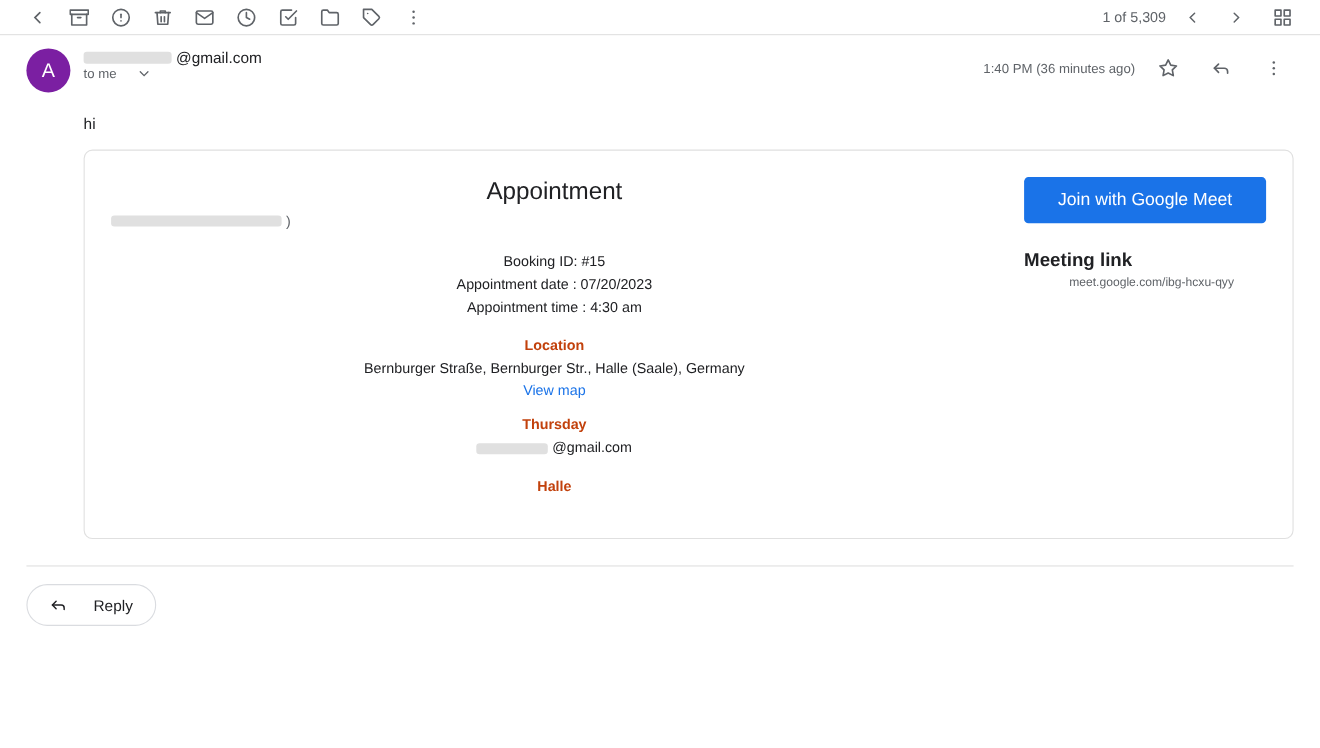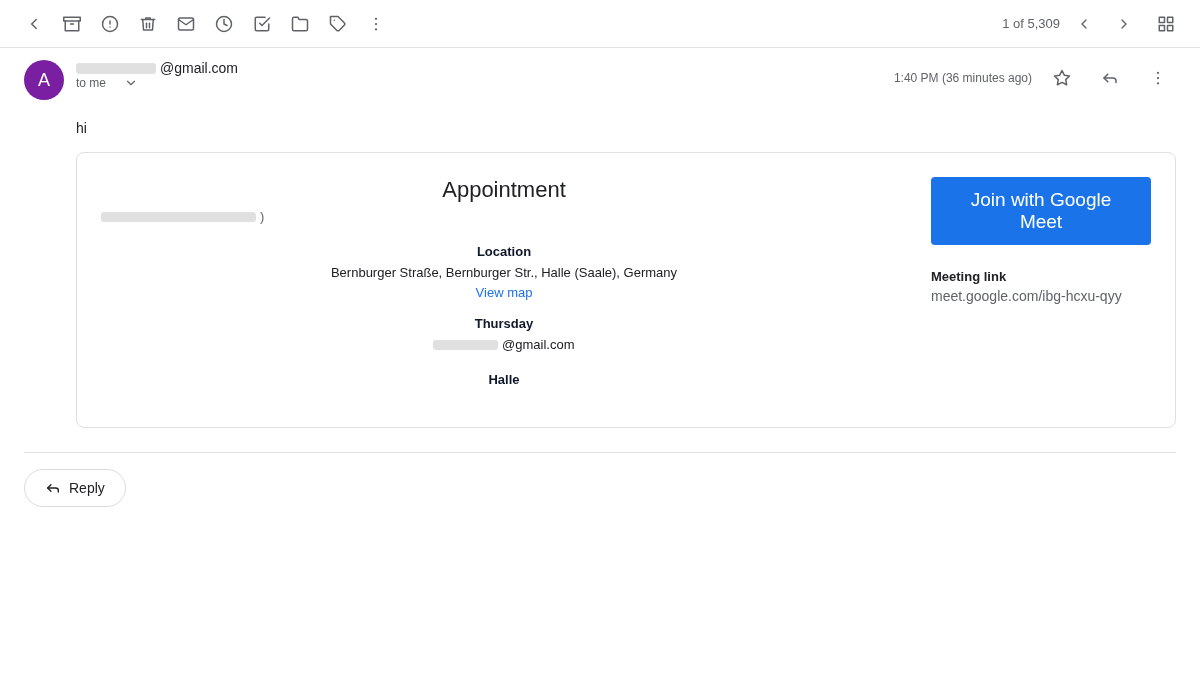--- a/index.html
+++ b/index.html
@@ -12,21 +12,21 @@
       overflow: hidden;
       font-size: 14px;
     }
 
     
     .toolbar {
       display: flex;
       align-items: center;
       padding: 8px 16px;
       border-bottom: 1px solid #e0e0e0;
-      height: 48px;
+      height: 32px;
       gap: 4px;
     }
     .toolbar-left {
       display: flex;
       align-items: center;
       gap: 2px;
       flex: 1;
     }
     .toolbar-right {
       display: flex;
@@ -145,67 +145,68 @@
       margin-bottom: 16px;
     }
     .details-section p {
       font-size: 13px;
       color: #202124;
       line-height: 1.6;
     }
     .section-label {
       font-size: 13px;
       font-weight: 700;
-      color: #0f172a;
+      color: #c2410c;
       margin-bottom: 4px;
     }
     .view-map-link {
       color: #1a73e8;
       text-decoration: none;
       font-size: 13px;
       cursor: pointer;
     }
 
     
     .join-btn {
       background: #1a73e8;
       color: white;
       border: none;
       border-radius: 4px;
       padding: 12px 20px;
-      font-size: 19px;
+      font-size: 16px;
       font-weight: 500;
       cursor: pointer;
       text-align: center;
       width: 100%;
     }
 
     .meeting-link-section { }
     .meeting-link-label {
-      font-size: 13px;
+      font-size: 17px;
       font-weight: 700;
       color: #202124;
       margin-bottom: 4px;
     }
     .meeting-link-url {
-      font-size: 14px;
-      color: #5f6368;
+      font-size: 11px;
+      color: #5f6368;
+      margin-left: 41px;
     }
 
     
     .action-bar {
       display: flex;
       align-items: center;
       padding: 16px 24px;
       gap: 12px;
     }
     .action-btn {
       display: flex;
       align-items: center;
-      gap: 8px;
+      gap: 24px;
       padding: 10px 20px;
       border: 1px solid #dadce0;
       border-radius: 24px;
       background: #fff;
       font-size: 14px;
       color: #202124;
       cursor: pointer;
       font-weight: 500;
     }
     .page-nav-btn {
@@ -364,20 +365,25 @@
   <p class="email-greeting">hi</p>
 
   <div class="appointment-card">
     <div class="card-left">
       <div class="appointment-title">Appointment</div>
       <div class="appointment-time">
         <span class="redacted" style="display:inline-block; width:155px; height:10px; background:#e0e0e0; border-radius:3px; vertical-align:middle;"></span>
         <span>)</span>
       </div>
 
+      <div class="details-section">
+        <p>Booking ID: #15</p>
+        <p>Appointment date : 07/20/2023</p>
+        <p>Appointment time : 4:30 am</p>
+      </div>
 
       <div class="details-section">
         <div class="section-label">Location</div>
         <p>Bernburger Straße, Bernburger Str., Halle (Saale), Germany</p>
         <a class="view-map-link">View map</a>
       </div>
 
       <div class="details-section">
         <div class="section-label">Thursday</div>
         <p>

